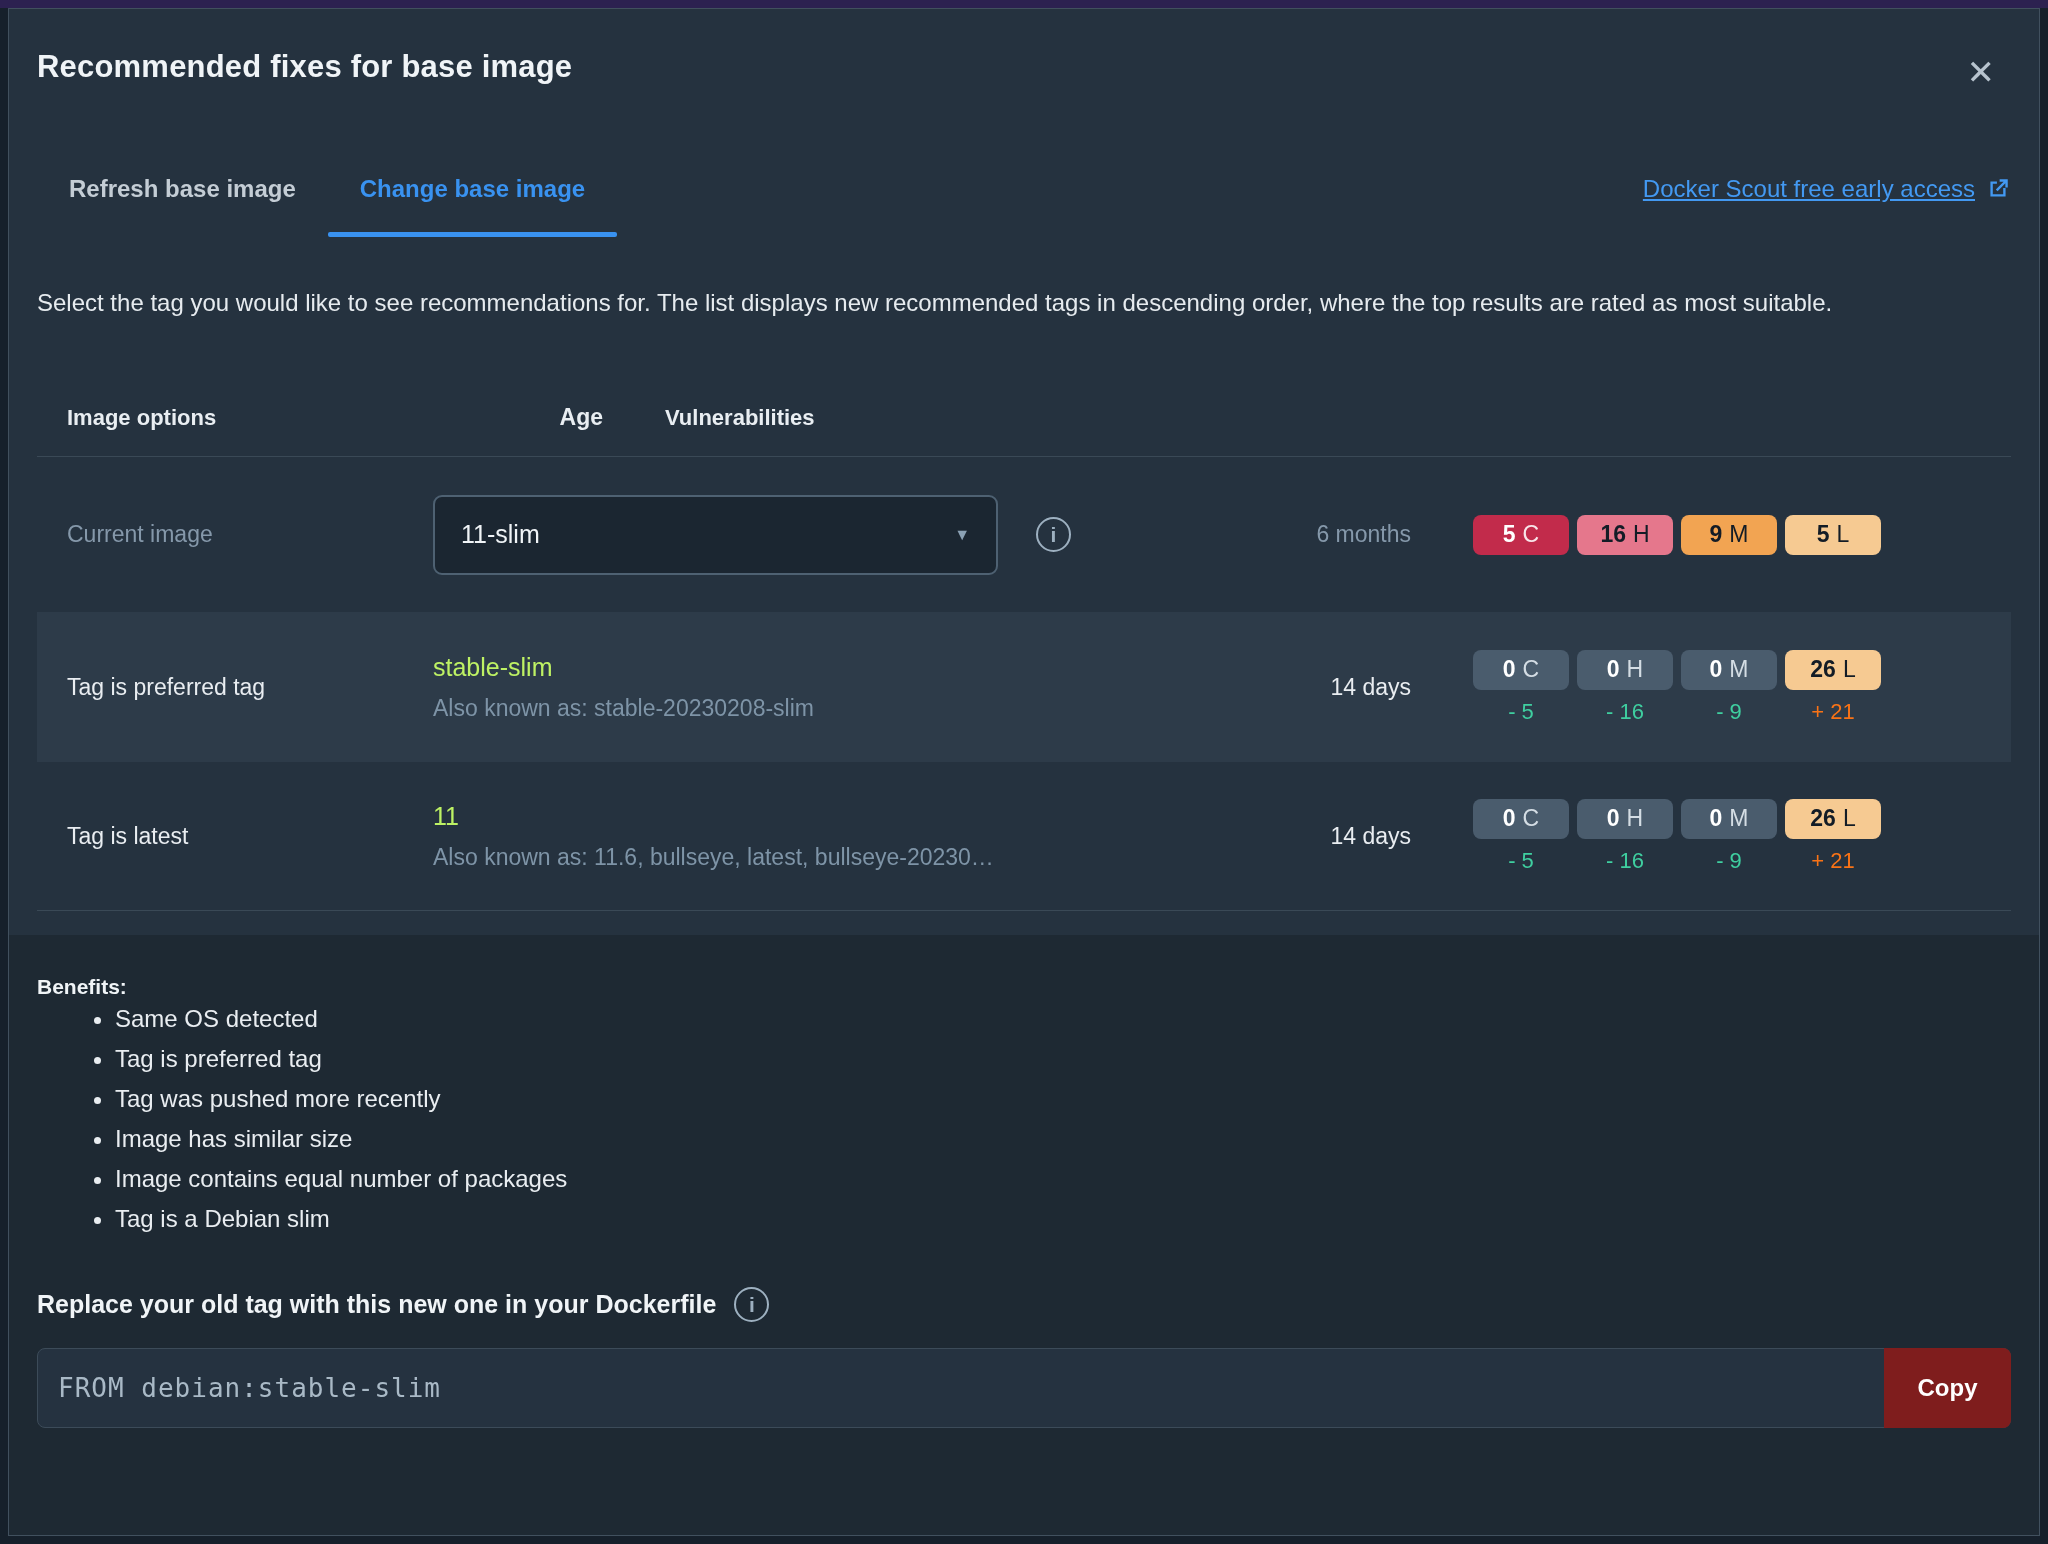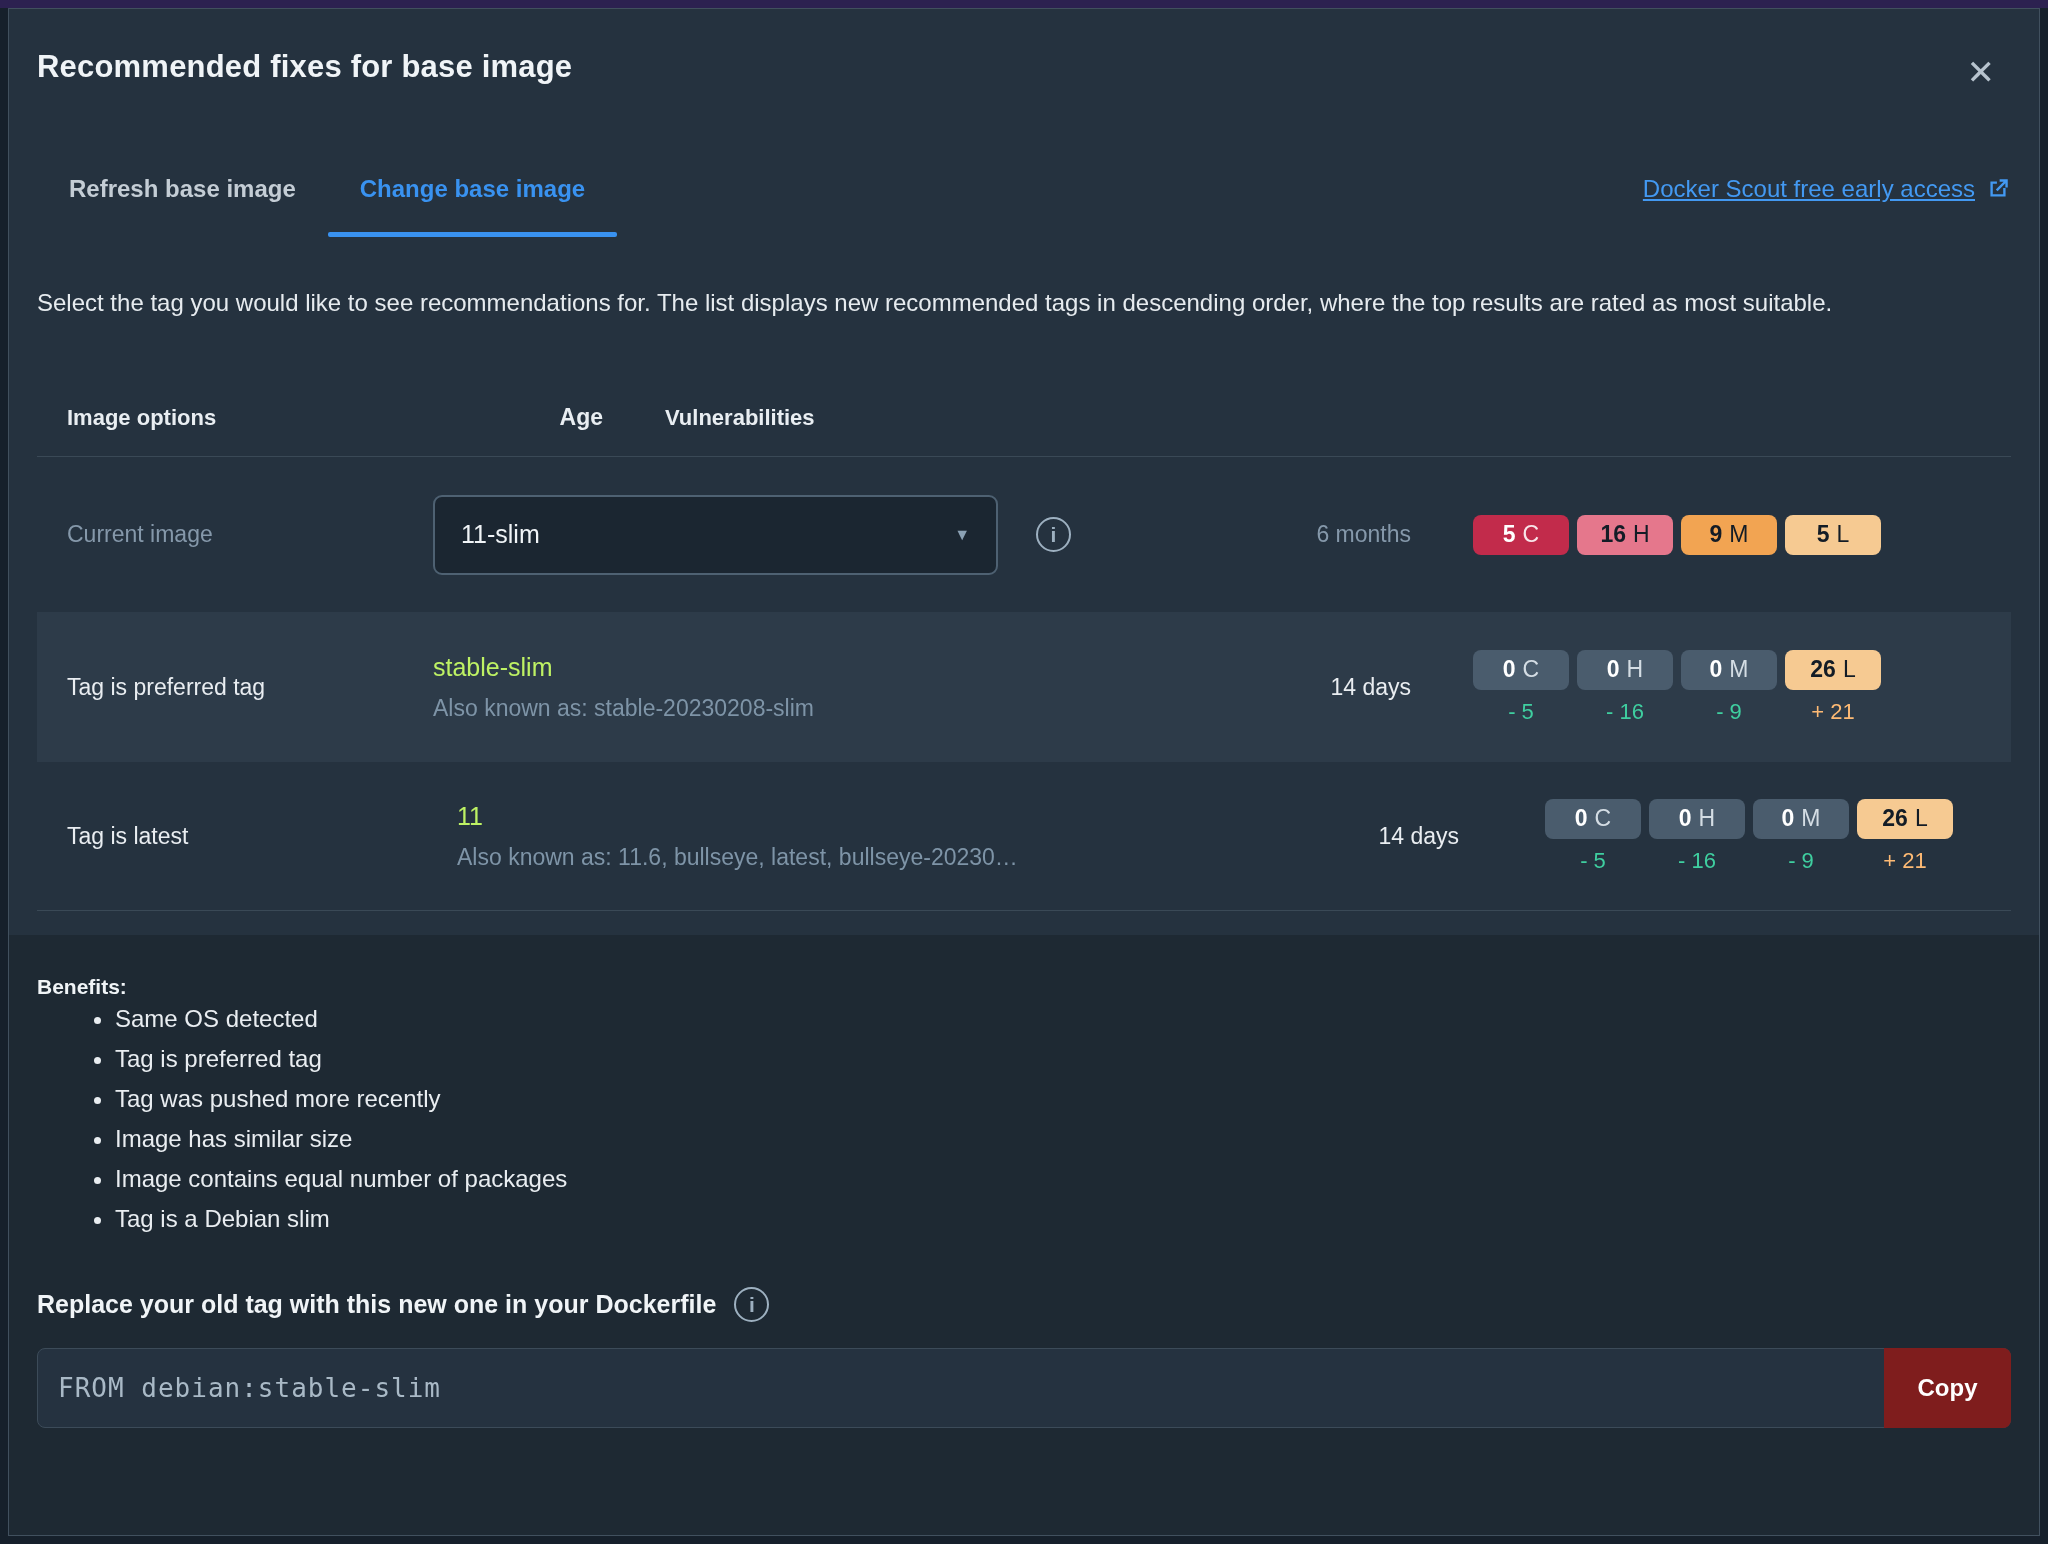--- a/index.html
+++ b/index.html
@@ -67,21 +67,21 @@
   
   .rec-table { margin-top: 54px; }
   .t-head {
     display: flex; align-items: center; height: 78px;
     border-bottom: 1px solid #3a4956;
     font-size: 22px; font-weight: bold; color: #e9eef2;
   }
   .t-row { display: flex; align-items: center; }
   .row-current { height: 155px; }
   .row-preferred { height: 150px; background: #2d3b49; }
-  .row-latest { height: 149px; border-bottom: 1px solid #3a4956; gap: 24px; }
+  .row-latest { height: 149px; border-bottom: 1px solid #3a4956; }
   .col-option { width: 396px; padding-left: 30px; flex: 0 0 auto; }
   .col-tag    { width: 808px; flex: 0 0 auto; display: flex; align-items: center; }
   .col-age    { width: 170px; flex: 0 0 auto; text-align: right; font-size: 23px; }
   .col-vuln   { flex: 1 1 auto; padding-left: 62px; }
   .muted { color: #8598aa; font-size: 23px; }
   .option-label { color: #e9edf1; font-size: 23px; }
   .age-white { color: #e9edf1; }
 
   .tag-select {
     width: 565px; height: 80px;
@@ -120,21 +120,21 @@
   .badge b { font-weight: bold; }
   .badge-critical { background: #c22b4b; color: #ffffff; }
   .badge-critical span { color: rgba(255,255,255,.88); }
   .badge-high   { background: #e5778c; color: #131c26; }
   .badge-medium { background: #f2a452; color: #131c26; }
   .badge-low    { background: #f6ca92; color: #131c26; }
   .badge-neutral{ background: #4a5c6d; color: #ffffff; }
   .badge-neutral span { color: #d4dde4; }
   .delta { text-align: center; font-size: 22px; }
   .delta-down { color: #3fcfa0; }
-  .delta-up   { color: #fdba74; }
+  .delta-up   { color: #f97316; }
 
   
   .benefits-panel {
     flex: 1 1 auto;
     background: #1e2933;
     padding: 40px 28px 28px 28px;
   }
   .benefits-heading { font-size: 21px; font-weight: bold; color: #f0f4f7; }
   .benefits-list {
     padding-left: 78px;

